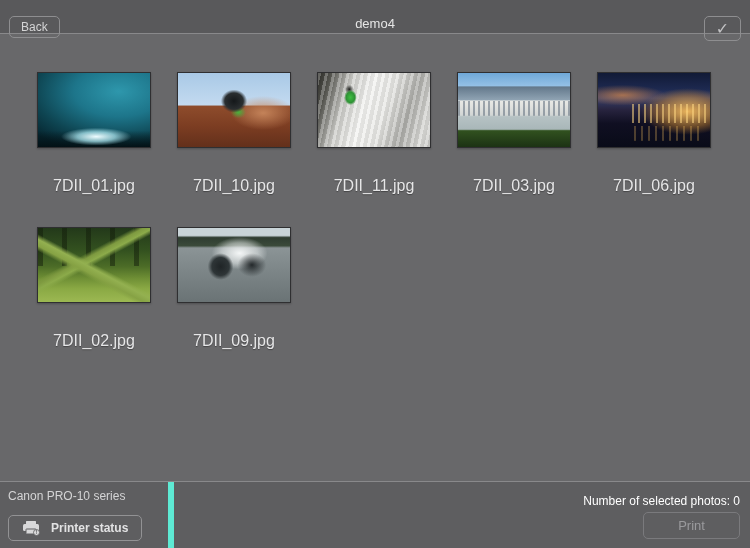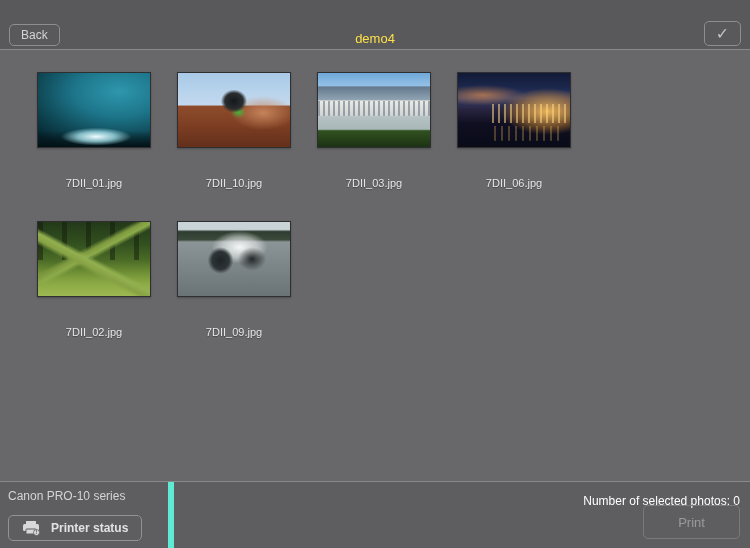--- a/index.html
+++ b/index.html
@@ -2,32 +2,32 @@
 <html><head>
 <meta charset="utf-8">
 <style>
   * { margin:0; padding:0; box-sizing:border-box; }
   html,body { width:750px; height:548px; overflow:hidden; }
   body { font-family:"Liberation Sans", sans-serif; background:#666668; }
   .app { position:relative; width:750px; height:548px; background:#68686a; overflow:hidden; }
 
   
   .top-bar {
-    position:absolute; top:0; left:0; right:0; height:50px;
+    position:absolute; top:0; left:0; right:0; height:34px;
     background:#59595b; border-bottom:1px solid #89898b;
-    display:flex; align-items:flex-end; padding:3px 9px;
+    display:flex; align-items:flex-start; padding:16px 9px;
   }
   .back-btn {
     border:1px solid #8e8e90; border-radius:5px; background:transparent;
     color:#d4d4d5; font-size:12px; padding:4px 11px; line-height:1;
     font-family:"Liberation Sans", sans-serif; cursor:pointer;
   }
   .title-txt {
     position:absolute; left:0; right:0; text-align:center;
-    color:#fde047; font-size:13px; pointer-events:none;
+    color:#e5e5e5; font-size:13px; pointer-events:none;
   }
   .confirm-btn {
     margin-left:auto; width:37px; height:25px;
     border:1px solid #8e8e90; border-radius:5px; background:transparent;
     color:#c2c2c4; font-size:16px; line-height:23px; text-align:center; cursor:pointer;
     position:relative; z-index:2;
   }
 
   
   .gallery { position:absolute; top:35px; left:0; right:0; padding-top:19px; }
@@ -35,21 +35,21 @@
   .photo-cell { width:140px; display:flex; flex-direction:column; align-items:center; }
   .thumb-area { height:112px; display:flex; align-items:center; justify-content:center; }
   .photo {
     border:1px solid #2f2f31; box-shadow:0 1px 2px rgba(0,0,0,.25);
     cursor:pointer;
   }
   .photo.landscape { width:114px; height:76px; }
   .photo.portrait  { width:76px;  height:112px; }
   .thumb-label {
     margin-top:11px; margin-bottom:14px;
-    font-size:11px; color:#e6e6e7; text-shadow:0 1px 1px rgba(0,0,0,.35);
+    font-size:16px; color:#e6e6e7; text-shadow:0 1px 1px rgba(0,0,0,.35);
   }
 
   
   .photo-ice-cave {
     background-image:
       radial-gradient(ellipse 42% 16% at 52% 86%, #eefcff 0%, rgba(170,230,240,.75) 40%, rgba(170,230,240,0) 75%),
       linear-gradient(to top, rgba(3,16,20,.95) 0%, rgba(3,16,20,0) 22%),
       radial-gradient(ellipse 100% 85% at 72% 25%, #2e97ac 0%, #1d758a 40%, #0e4552 75%, #062630 100%);
   }
   .photo-motocross {
@@ -138,21 +138,21 @@
     display:flex; align-items:center; cursor:pointer; padding-left:13px;
     font-family:"Liberation Sans", sans-serif;
   }
   .printer-status-btn .p-icon { display:flex; margin-right:10px; }
   .printer-status-btn .p-label { font-size:12px; font-weight:bold; color:#e2e2e3;text-align:right; }
   .selection-section { flex:1; position:relative; }
   .selected-count {
     position:absolute; top:12px; right:10px; font-size:12px; color:#ffffff;
   }
   .print-btn {
-    position:absolute; right:10px; bottom:9px; width:97px; height:34px;
+    position:absolute; right:10px; bottom:9px; width:97px; height:27px;
     border:1px solid #7a7a7d; border-radius:5px; background:transparent;
     color:#9a9a9d; font-size:13px; text-align:center; line-height:21px;
     font-family:"Liberation Sans", sans-serif; cursor:default;
   }
 </style>
 </head>
 <body>
 
 <div class="app">
 
@@ -170,20 +170,26 @@
         <div class="thumb-area">
           <div class="photo landscape photo-ice-cave"></div>
         </div>
         <div class="thumb-label">7DII_01.jpg</div>
       </div>
       <div class="photo-cell">
         <div class="thumb-area">
           <div class="photo landscape photo-motocross"></div>
         </div>
         <div class="thumb-label">7DII_10.jpg</div>
+      </div>
+      <div class="photo-cell">
+        <div class="thumb-area">
+          <div class="photo landscape photo-kayak-falls"></div>
+        </div>
+        <div class="thumb-label">7DII_11.jpg</div>
       </div>
       <div class="photo-cell">
         <div class="thumb-area">
           <div class="photo landscape photo-city-day"></div>
         </div>
         <div class="thumb-label">7DII_03.jpg</div>
       </div>
       <div class="photo-cell">
         <div class="thumb-area">
           <div class="photo landscape photo-city-night"></div>

